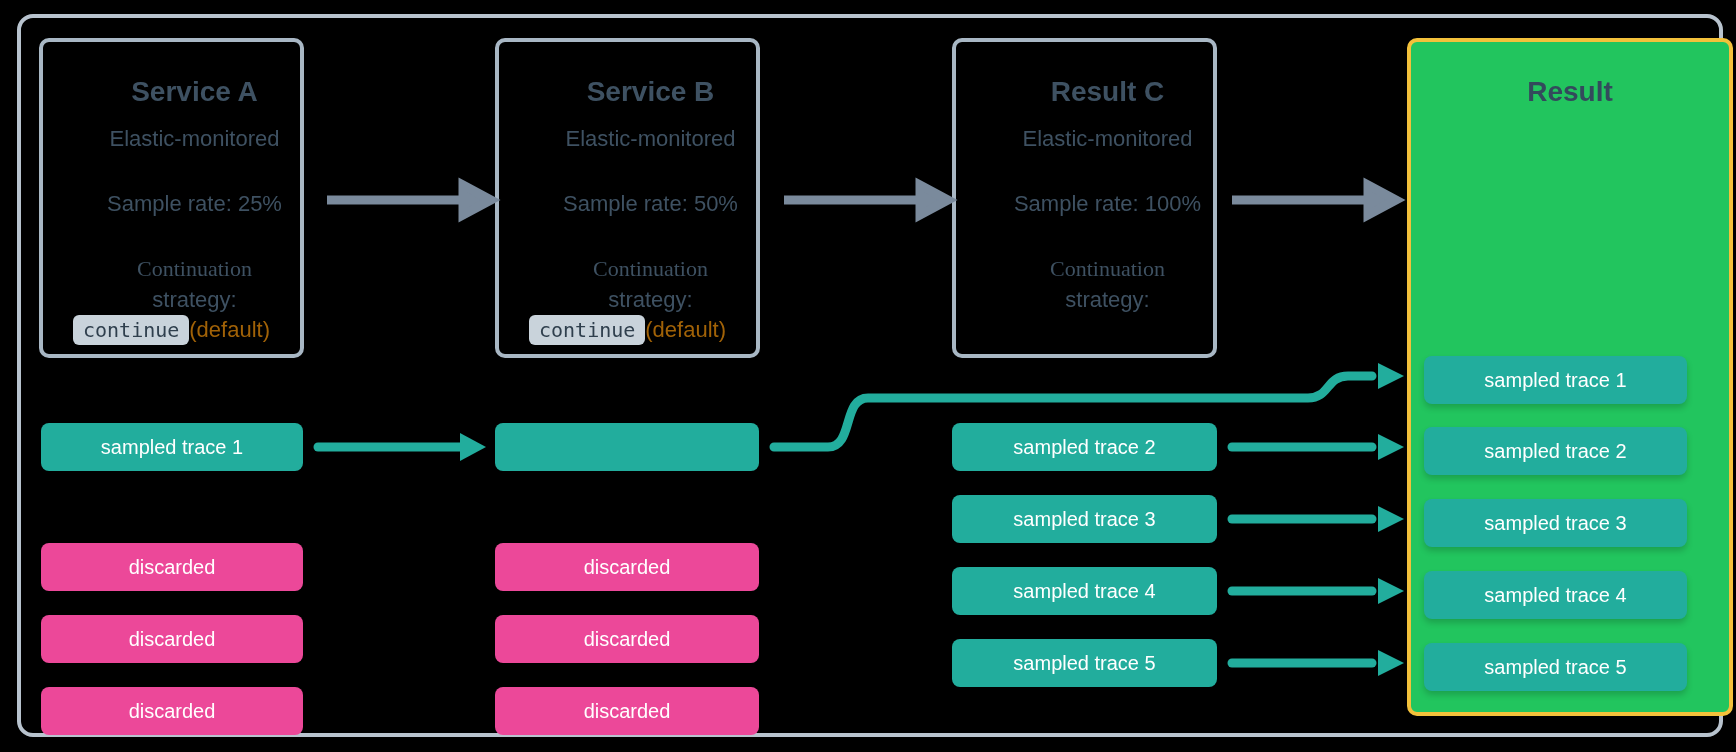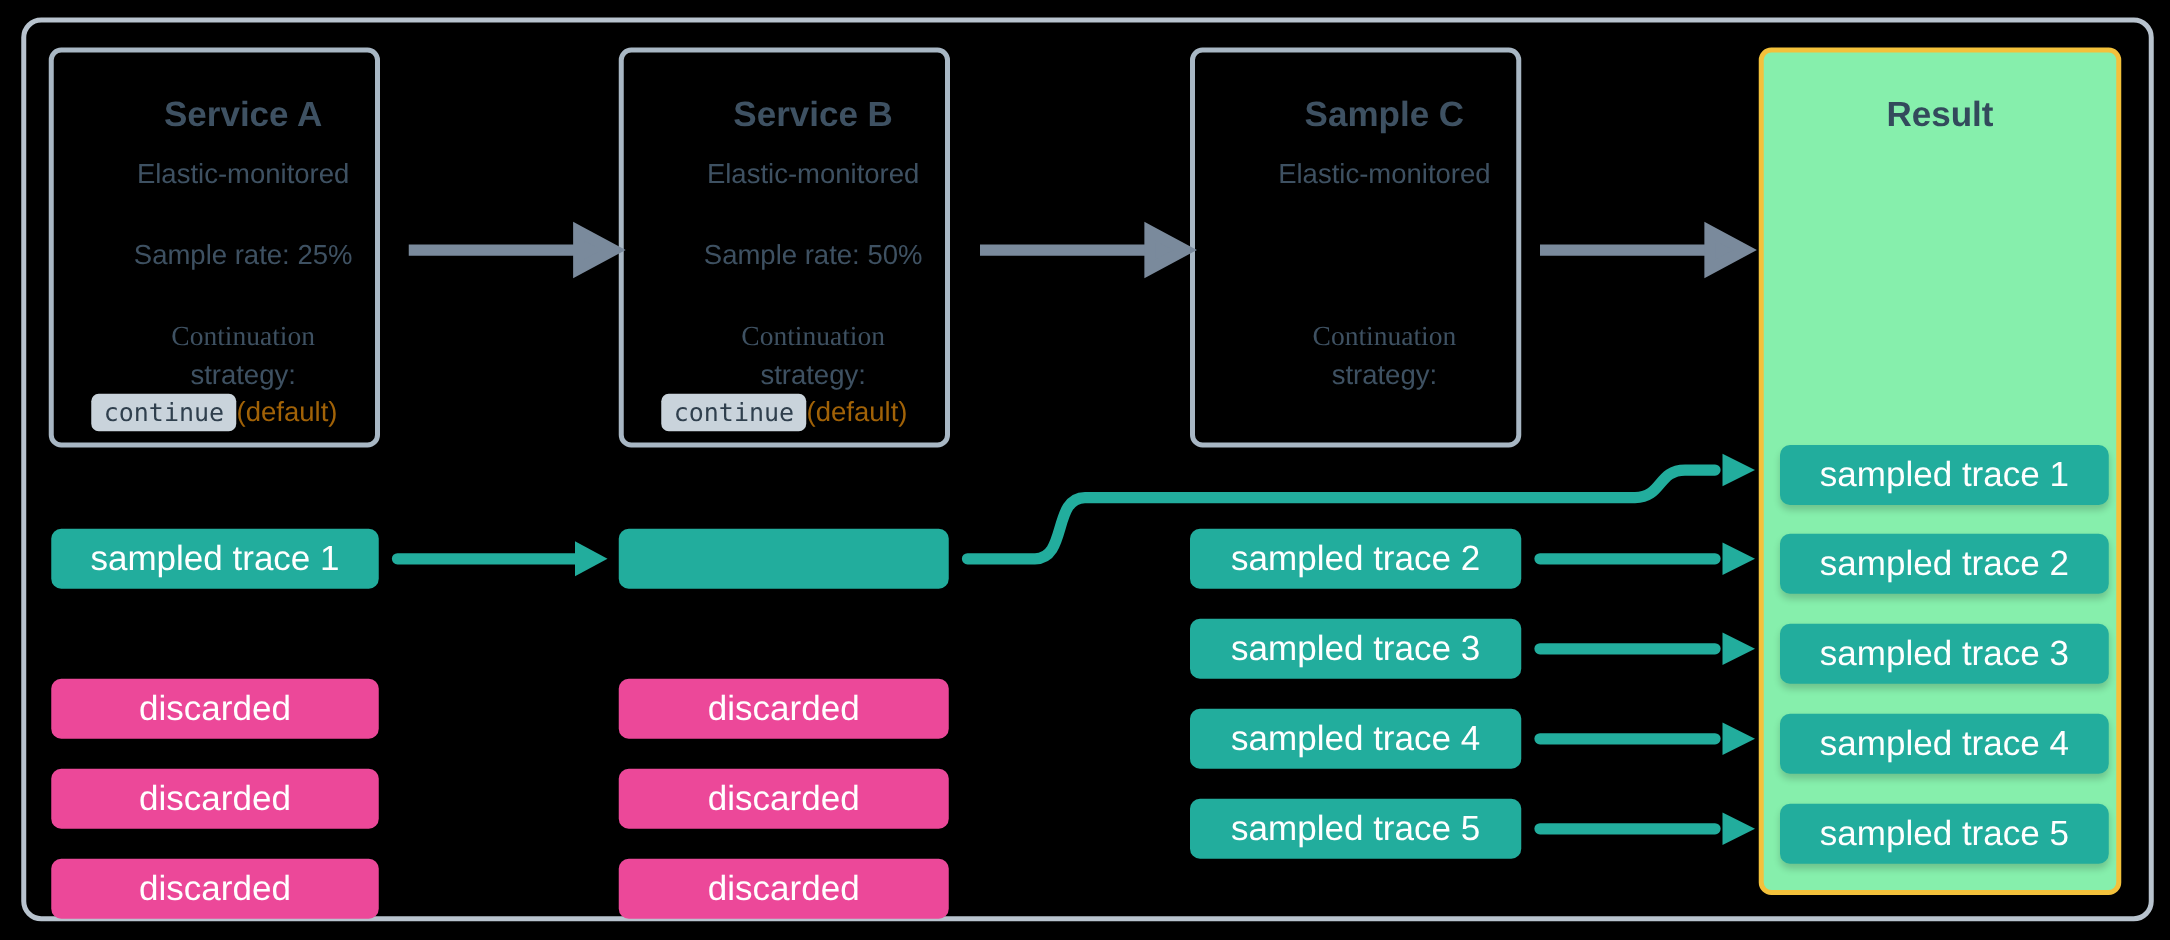--- a/index.html
+++ b/index.html
@@ -19,25 +19,25 @@
   .svc-cont1{top:214px;font-size:22px;font-family:Liberation Serif, serif;}
   .svc-cont2{top:245px;font-size:22px;}
   .chip-row{position:absolute;top:273px;left:0;right:0;display:flex;
             justify-content:center;align-items:center;}
   .chip{background:#c9d3db;color:#2f3f4d;border-radius:6px;padding:3px 10px;
         font-family:"DejaVu Sans Mono", monospace;font-size:20px;}
   .chip-suffix{font-size:22px;color:#a16207;}
   .chip-suffix:empty{display:none;}
   
   .result-box{position:absolute;left:1407px;top:38px;width:282px;height:670px;
-              background:#86efac;border:4px solid #f3c13b;border-radius:10px;}
+              background:#22c55e;border:4px solid #f3c13b;border-radius:10px;padding-left:36px;}
   .result-title{position:absolute;top:34px;left:0;right:0;text-align:center;
                 font-size:28px;font-weight:bold;color:#334a5c;}
   
-  .pill{position:absolute;height:48px;border-radius:8px;color:#fff;font-size:28px;
+  .pill{position:absolute;height:48px;border-radius:8px;color:#fff;font-size:20px;
         font-weight:500;display:flex;align-items:center;justify-content:center;}
   .teal{background:#22ad9d;} .red{background:#ec4899;margin-top:48px;}
   .lane-a{left:41px;width:262px;} .lane-b{left:495px;width:264px;} .lane-c{left:952px;width:265px;}
   .row1{top:423px;} .row2{top:495px;} .row3{top:567px;} .row4{top:639px;}
   .result-pill{left:13px;width:263px;box-shadow:0 4px 6px rgba(0,0,0,0.18);}
   .rrow0{top:314px;} .rrow1{top:385px;} .rrow2{top:457px;} .rrow3{top:529px;} .rrow4{top:601px;}
   
   #arrows{position:absolute;left:0;top:0;width:1736px;height:752px;pointer-events:none;}
 </style>
 </head>
@@ -65,22 +65,23 @@
     <div class="line svc-rate">Sample rate: 50%</div>
     <div class="line svc-cont1">Continuation</div>
     <div class="line svc-cont2">strategy:</div>
     <div class="chip-row">
       <span class="chip">continue</span>
       <span class="chip-suffix">(default)</span>
     </div>
   </div>
 
   <div class="service-box svc-c">
-    <div class="line svc-title">Sample C</div>
+    <div class="line svc-title">Result C</div>
     <div class="line svc-sub">Elastic-monitored</div>
+    <div class="line svc-rate">Sample rate: 100%</div>
     <div class="line svc-cont1">Continuation</div>
     <div class="line svc-cont2">strategy:</div>
   </div>
 
   <div class="result-box">
     <div class="result-title">Result</div>
     <div class="pill teal result-pill rrow0">sampled trace 1</div>
     <div class="pill teal result-pill rrow1">sampled trace 2</div>
     <div class="pill teal result-pill rrow2">sampled trace 3</div>
     <div class="pill teal result-pill rrow3">sampled trace 4</div>

